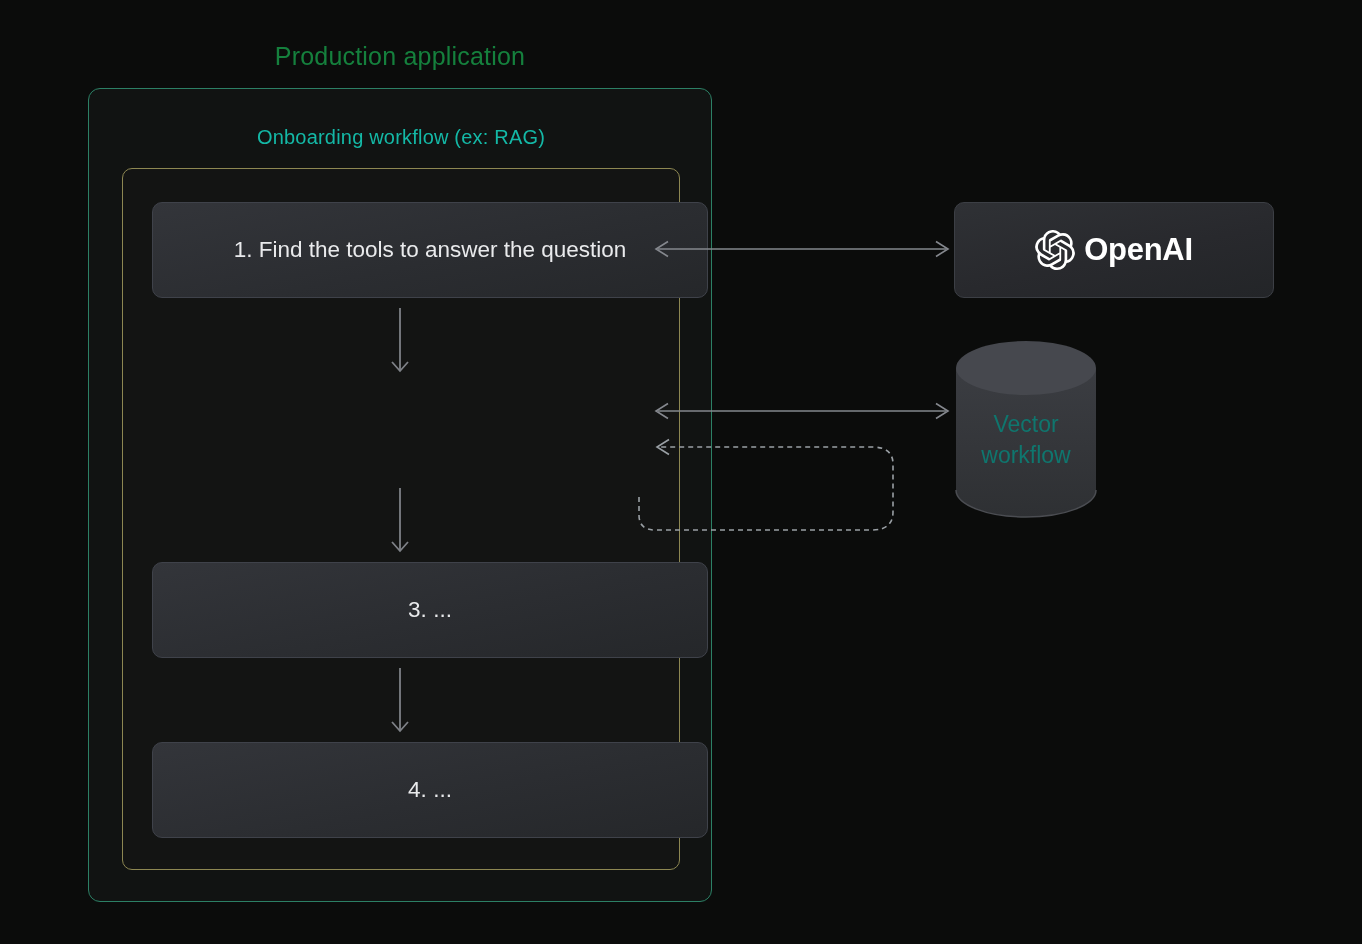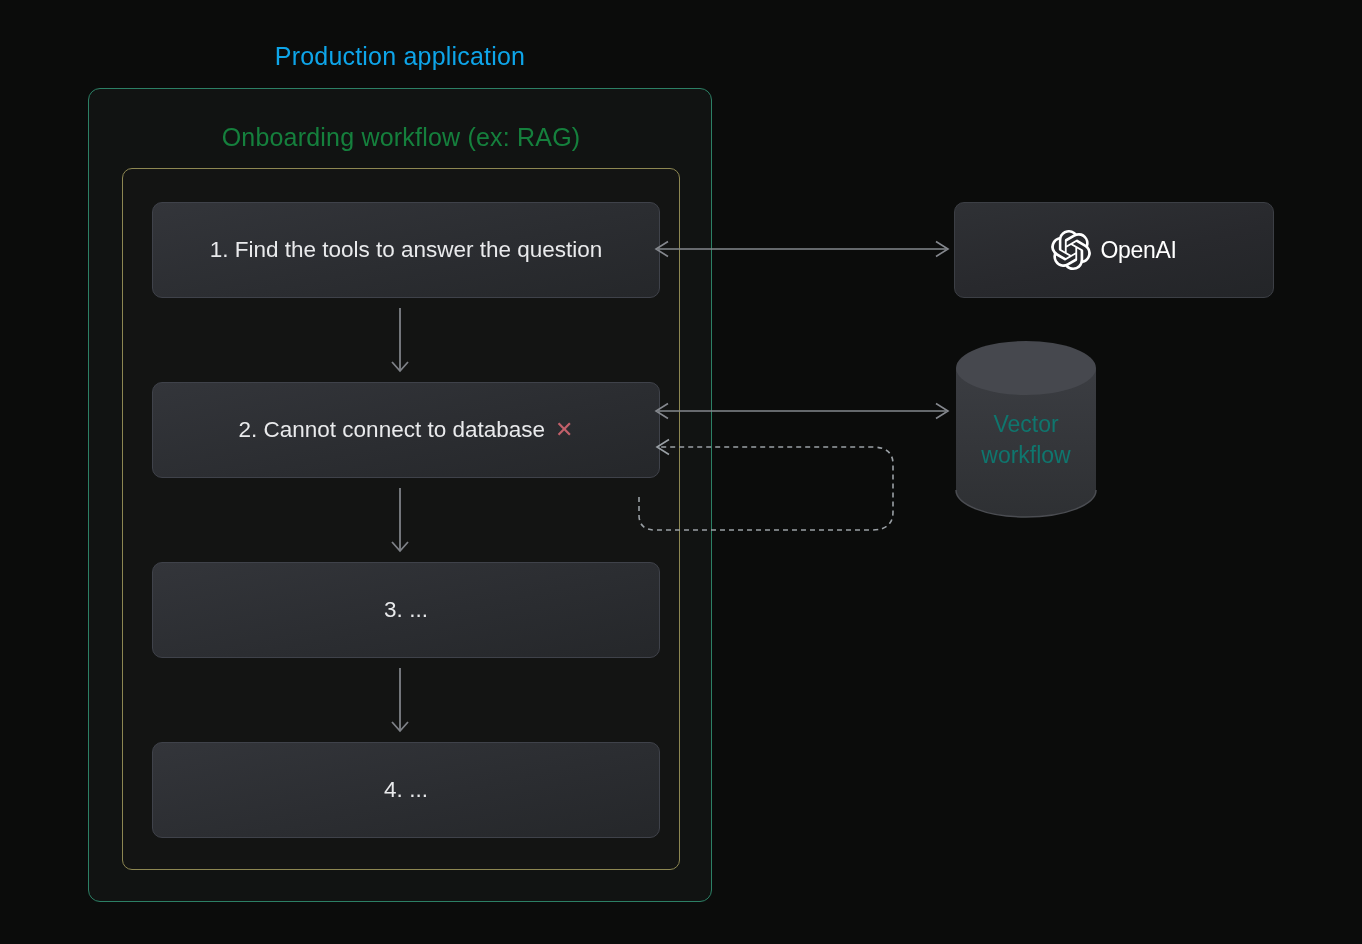--- a/index.html
+++ b/index.html
@@ -12,52 +12,52 @@
     height: 944px;
     background: #0b0c0b;
     overflow: hidden;
   }
 
   .outer-title {
     position: absolute;
     left: 88px; top: 40px; width: 624px; height: 32px;
     text-align: center;
     font-size: 25px; line-height: 32px;
-    color: #0ea5e9;
+    color: #15803d;
     letter-spacing: 0.2px;
   }
 
   .green-box {
     position: absolute;
     left: 88px; top: 88px; width: 624px; height: 814px;
     border: 1.5px solid #2c8065;
     border-radius: 12px;
     background: #111312;
   }
 
   .inner-title {
     position: absolute;
     left: 122px; top: 121px; width: 558px; height: 32px;
     text-align: center;
-    font-size: 25px; line-height: 32px;
-    color: #15803d;
+    font-size: 20px; line-height: 32px;
+    color: #14b8a6;
     letter-spacing: 0.2px;
   }
 
   .yellow-box {
     position: absolute;
     left: 122px; top: 168px; width: 558px; height: 702px;
     border: 1.5px solid #8d8752;
     border-radius: 10px;
     background: #131413;
   }
 
   .step-box {
     position: absolute;
-    left: 152px; width: 508px; height: 96px;
+    left: 152px; width: 556px; height: 96px;
     border: 1px solid #3f424a;
     border-radius: 10px;
     background: linear-gradient(168deg, #33353a 0%, #2b2d31 55%, #25272a 100%);
     display: flex; align-items: center; justify-content: center;
     color: #e9eaec;
     font-size: 22.5px;
     gap: 10px;
   }
   .step-1 { top: 202px; }
   .step-2 { top: 382px; }
@@ -74,22 +74,22 @@
     position: absolute;
     left: 954px; top: 202px; width: 320px; height: 96px;
     border: 1px solid #3c3f45;
     border-radius: 10px;
     background: linear-gradient(168deg, #2f3135 0%, #28292d 55%, #232528 100%);
     display: flex; align-items: center; justify-content: center;
     gap: 9px;
   }
   .openai-label {
     color: #ffffff;
-    font-size: 23px;
-    font-weight: 400;
+    font-size: 31px;
+    font-weight: 700;
     letter-spacing: -0.3px;
   }
   .openai-logo { width: 40px; height: 40px; display: block; }
 
   .cylinder-wrap {
     position: absolute;
     left: 955px; top: 340px; width: 142px; height: 178px;
   }
   .cylinder-label {
     position: absolute;
@@ -121,24 +121,20 @@
   <div class="green-box"></div>
 
   <div class="inner-title">Onboarding workflow (ex: RAG)</div>
 
   <div class="yellow-box"></div>
 
   <div class="step-box step-1">
     <span>1. Find the tools to answer the question</span>
   </div>
 
-  <div class="step-box step-2">
-    <span>2. Cannot connect to database</span>
-    <span class="error-x">✕</span>
-  </div>
 
   <div class="step-box step-3">
     <span>3. ...</span>
   </div>
 
   <div class="step-box step-4">
     <span>4. ...</span>
   </div>
 
   <div class="openai-box">

